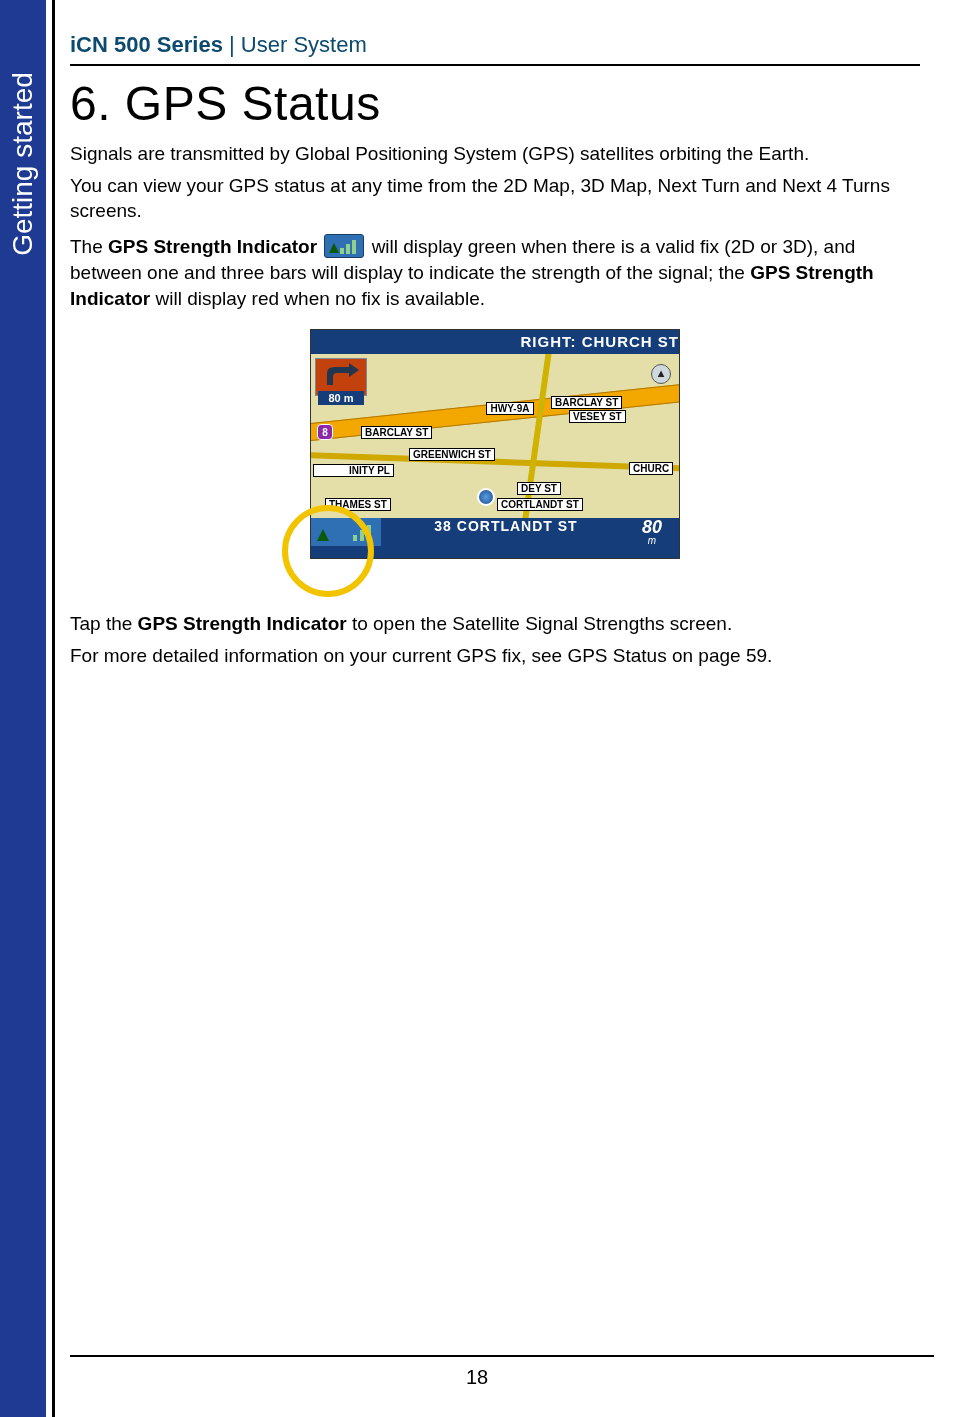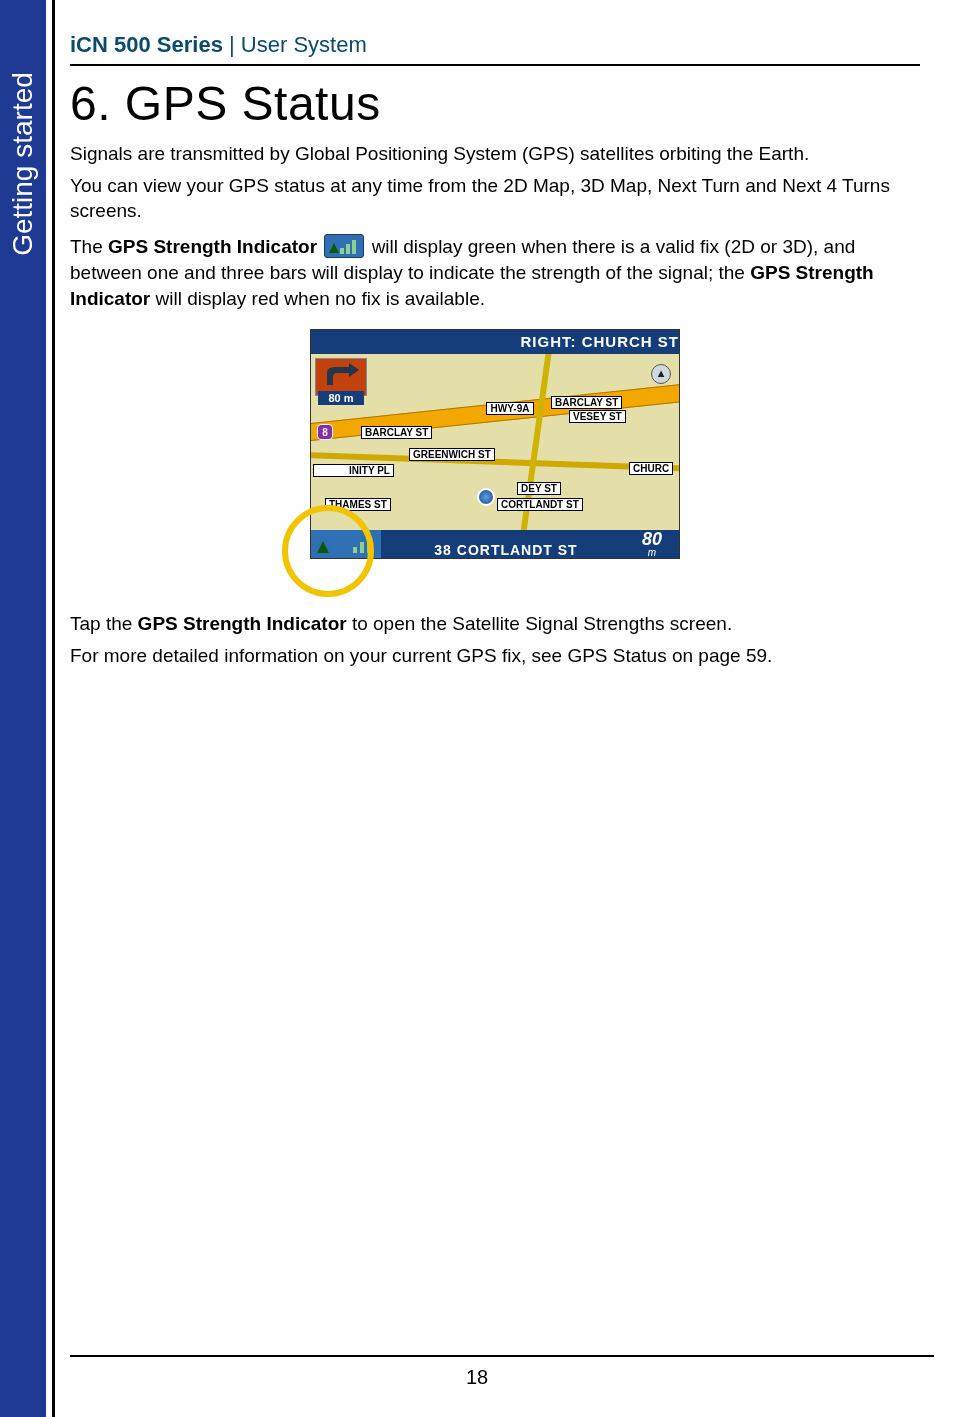--- a/index.html
+++ b/index.html
@@ -227,24 +227,24 @@
     position: absolute;
     width: 18px; height: 18px;
     border-radius: 50%;
     background: radial-gradient(#5a9de0,#1a4b8c);
     border: 2px solid #fff;
     z-index: 2;
   }
   .bottom-bar {
     position: absolute;
     left: 0; right: 0; bottom: 0;
-    height: 28px;
+    height: 40px;
     background: #153d7a;
     display: flex;
-    align-items: flex-end;
+    align-items: flex-start;
     z-index: 3;
   }
   .bottom-gps {
     width: 70px; height: 28px;
     background: #2f6fb3;
     position: relative;
   }
   .bottom-gps::before {
     content: "";
     position: absolute;

